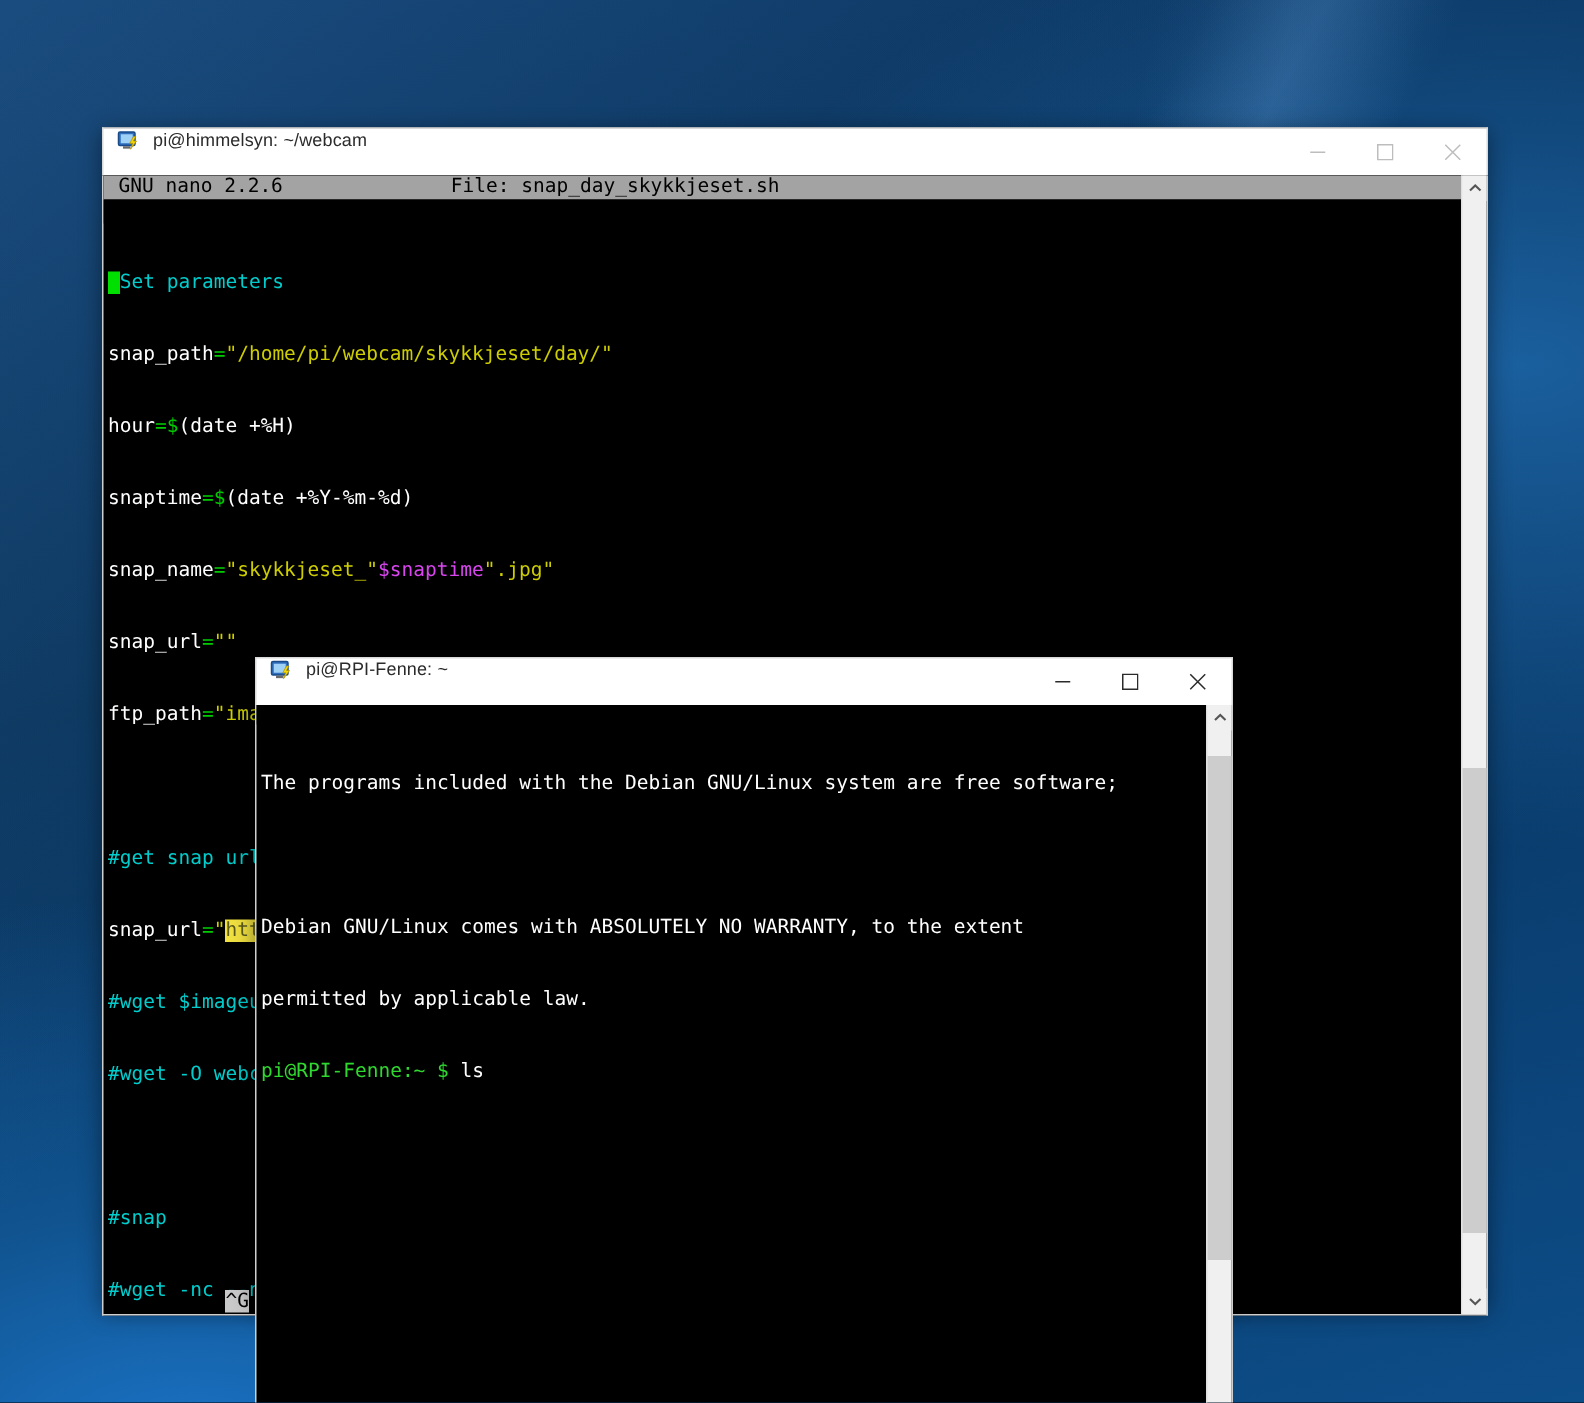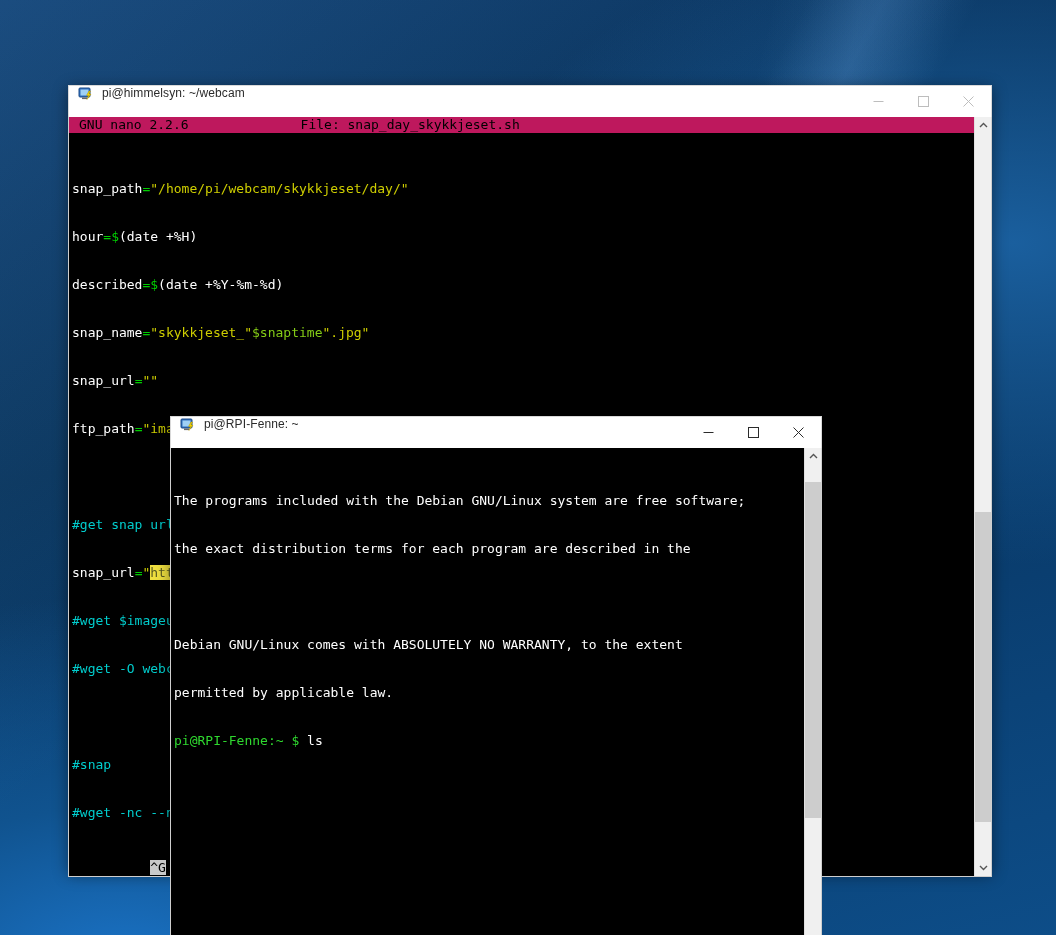--- a/index.html
+++ b/index.html
@@ -92,32 +92,32 @@
     white-space: pre;
     color: #ffffff;
   }
   .ln { display: block; height: 16px; }
 
   
   .c-comment { color: #00cdcd; }
   .c-white   { color: #ffffff; margin-top: 12px; }
   .c-yellow  { color: #cdcd00; }
   .c-green   { color: #00cd00; }
-  .c-red2    { color: #84cc16; }
+  .c-red2    { color: #d946ef; }
   .hl { background: #f0e040; color: #5a5a20; }
   .cursor-blk { background: #00e000; color: #00e000; }
 
   
   .nanobar {
     font-family: "DejaVu Sans Mono", "Liberation Mono", monospace;
     font-size: 13px;
     line-height: 16px;
     white-space: pre;
     color: #000;
-    background: #be185d;
+    background: #a3a3a3;
     height: 16px;
   }
   .kbd { background: #c9c9c9; color: #000; }
   .kbdline {
     font-family: "DejaVu Sans Mono", "Liberation Mono", monospace;
     font-size: 13px;
     line-height: 16px;
     white-space: pre;
     color: #ffffff;
     height: 16px;
@@ -145,21 +145,21 @@
     left: 0; right: 0;
     background: #cdcdcd;
   }
 
   
   #win1 { left: 68px; top: 85px; width: 924px; height: 787px; }
   #win1 .winbody { height: 760px; }
   #win1 .term { width: 882px; }
 
   
-  #win2 { left: 170px; top: 416px; width: 652px; height: 432px; }
+  #win2 { left: 170px; top: 438px; width: 652px; height: 432px; }
   #win2 .winbody { height: 505px; }
   #win2 .term { width: 632px; }
 
   .pad { padding-left: 3px; }
 </style>
 </head>
 <body>
 
 <div id="desktop"></div>
 
@@ -196,23 +196,24 @@
   <div class="winbody">
     <div class="term">
 
       <div class="nanobar" style="display:flex;">
         <span style="padding-left:10px;">GNU nano 2.2.6</span>
         <span style="margin-left:112px;">File: snap_day_skykkjeset.sh</span>
       </div>
       <div style="height:16px;background:#000;"></div>
 
       <div class="screen pad">
+        <span class="ln"><span class="c-comment"><span class="cursor-blk">#</span>Set parameters</span></span>
         <span class="ln"><span class="c-white">snap_path</span><span class="c-green">=</span><span class="c-yellow">"/home/pi/webcam/skykkjeset/day/"</span></span>
         <span class="ln"><span class="c-white">hour</span><span class="c-green">=$</span><span class="c-white">(date +%H)</span></span>
-        <span class="ln"><span class="c-white">described</span><span class="c-green">=$</span><span class="c-white">(date +%Y-%m-%d)</span></span>
+        <span class="ln"><span class="c-white">snaptime</span><span class="c-green">=$</span><span class="c-white">(date +%Y-%m-%d)</span></span>
         <span class="ln"><span class="c-white">snap_name</span><span class="c-green">=</span><span class="c-yellow">"skykkjeset_"</span><span class="c-red2">$snaptime</span><span class="c-yellow">".jpg"</span></span>
         <span class="ln"><span class="c-white">snap_url</span><span class="c-green">=</span><span class="c-yellow">""</span></span>
         <span class="ln"><span class="c-white">ftp_path</span><span class="c-green">=</span><span class="c-yellow">"images/webcam/skykkjeset/day"</span></span>
         <span class="ln">&nbsp;</span>
         <span class="ln"><span class="c-comment">#get snap url</span></span>
         <span class="ln"><span class="c-white">snap_url</span><span class="c-green">=</span><span class="c-yellow">"</span><span class="hl">https://www.hyperspace.no/images/stories/webcam/webcam_skykkjeset.jpg</span><span class="c-yellow">"</span></span>
         <span class="ln"><span class="c-comment">#wget $imageurl</span></span>
         <span class="ln"><span class="c-comment">#wget -O webcam_skykkjeset.jpg $imageurl</span></span>
         <span class="ln">&nbsp;</span>
         <span class="ln"><span class="c-comment">#snap</span></span>
@@ -296,21 +297,20 @@
           </svg>
       </span>
     </span>
   </div>
 
   <div class="winbody">
     <div class="term">
       <div style="height:13px;background:#000;"></div>
       <div class="screen pad">
         <span class="ln">The programs included with the Debian GNU/Linux system are free software;</span>
-        <span class="ln">the exact distribution terms for each program are described in the</span>
         <span class="ln">&nbsp;</span>
         <span class="ln">Debian GNU/Linux comes with ABSOLUTELY NO WARRANTY, to the extent</span>
         <span class="ln">permitted by applicable law.</span>
         <span class="ln"><span class="p-user">pi@RPI-Fenne:~ $</span><span class="f-file"> </span><span class="f-file">ls</span></span>
 
         
         
         
         
         

